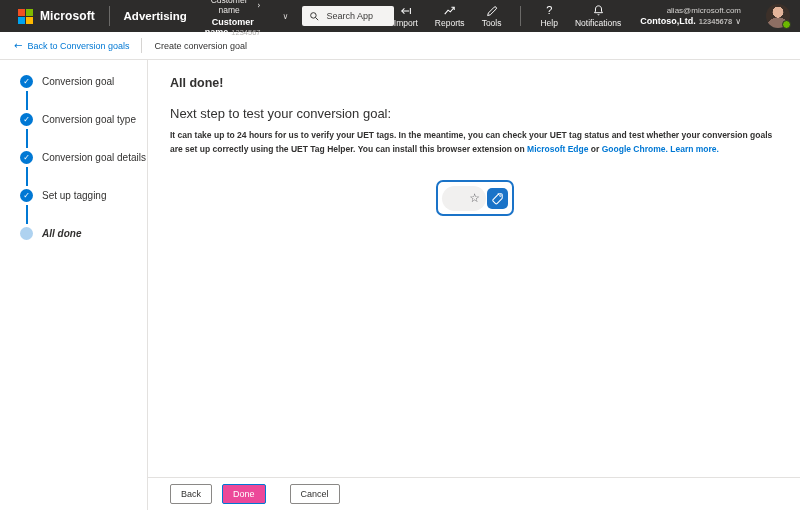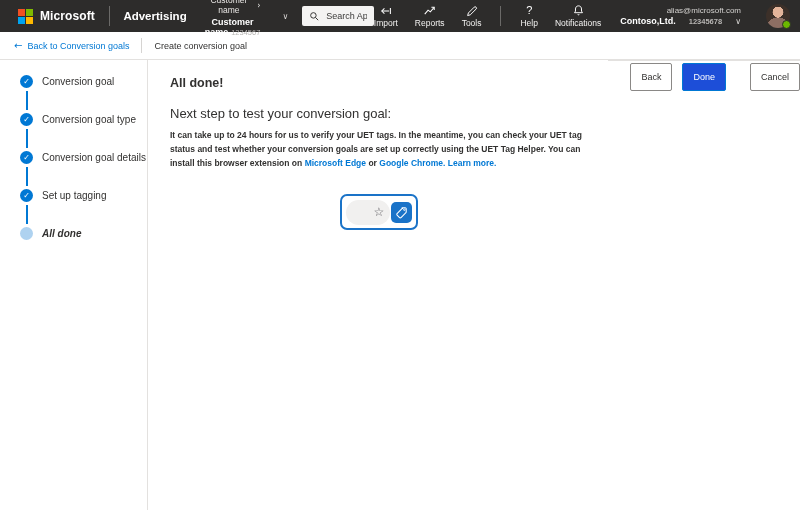--- a/index.html
+++ b/index.html
@@ -31,21 +31,21 @@
   .search-box input::placeholder { color:#3b3a39; opacity:1; }
   .topnav { margin-left:auto; display:flex; align-items:center; gap:17px; }
   .nav-item { display:flex; flex-direction:column; align-items:center; gap:1px; background:none;
     border:none; color:#fff; cursor:pointer; font-family:inherit; }
   .nav-item .ic { height:13px; display:flex; align-items:center; }
   .nav-item .lbl { font-size:8.5px; color:#f3f2f1; }
   .help-glyph { font-size:11px; line-height:13px; }
   .account { display:flex; flex-direction:column; align-items:flex-end; background:none; border:none;
     color:#fff; cursor:pointer; font-family:inherit; margin-left:2px; }
   .acct-email { font-size:8px; color:#d2d0ce; }
-  .acct-line2 { display:flex; align-items:flex-end; gap:13px; margin-top:1px; }
+  .acct-line2 { display:flex; align-items:flex-end; gap:3px; margin-top:1px; }
   .acct-org { font-size:9px; font-weight:bold; }
   .acct-num { font-size:7.5px; color:#b8b6b4;font-weight:bold; }
   .acct-line2 .glyph { font-size:8px; color:#d8d6d4; }
   .avatar { position:relative; width:24px; height:24px; border-radius:50%; margin-left:8px; cursor:pointer;
     background:radial-gradient(circle at 50% 34%, #e3b49a 0 27%, rgba(0,0,0,0) 28%),
                radial-gradient(circle at 50% 105%, #8d6e63 0 42%, rgba(0,0,0,0) 43%),
                #3c3029; }
   .presence { position:absolute; right:-1px; bottom:-1px; width:9px; height:9px; border-radius:50%;
     background:#6bb700; border:1.5px solid #2d2c2b; }
 
@@ -67,43 +67,43 @@
     width:2px; height:19px; background:#0078d4; }
   .step-dot { width:13px; height:13px; border-radius:50%; flex-shrink:0; display:flex;
     align-items:center; justify-content:center; }
   .step.done .step-dot { background:#0078d4; }
   .step.current .step-dot { background:#aed2f0; }
   .step-dot .glyph { font-size:8px; color:#fff; line-height:13px; }
   .step-label { font-size:10px; margin-left:9px; line-height:13px; }
   .step.current .step-label { font-weight:bold;font-style:italic; }
 
   
-  .main { flex:1; display:flex; flex-direction:row; min-width:0; }
+  .main { flex:1; display:flex; flex-direction:column; min-width:0; }
   .content { flex:1; padding:16px 20px 0 22px; }
   .page-heading { font-size:12.5px; font-weight:bold; color:#323130; }
   .intro { font-size:13px; margin-top:16px; }
   .body-text { font-size:8.5px; line-height:14px; margin-top:7px; max-width:612px;font-weight:bold; }
   .body-text a { color:#0078d4; text-decoration:none; cursor:pointer; }
 
   .card-wrap { display:flex; justify-content:center; margin-top:24px; }
   .uet-card { width:78px; height:36px; border:2px solid #1a73c8; border-radius:7px; background:#fff;
     display:flex; align-items:center; justify-content:space-between; padding:0 4px; }
   .addr-pill { width:44px; height:25px; border-radius:13px; background:#f1f0ef; display:flex;
     align-items:center; justify-content:flex-end; padding-right:6px; }
   .star { font-size:12px; color:#5c5b60; line-height:1; }
   .tag-btn { width:21px; height:21px; border-radius:5px; background:#1a73c8; display:flex;
     align-items:center; justify-content:center; }
 
   
   .wizard-footer { height:33px; border-top:1px solid #e3e1df; display:flex; align-items:center;
     padding-left:22px; }
-  .btn { height:28px; font-size:9px; font-family:inherit; border-radius:2px; padding:0 10px;
+  .btn { height:20px; font-size:9px; font-family:inherit; border-radius:2px; padding:0 10px;
     cursor:pointer; }
   .btn-secondary { background:#fff; border:1px solid #8a8886; color:#323130; }
-  .btn-primary { background:#1d4ed8; border:1px solid #0078d4; color:#fff; margin-left:10px; }
+  .btn-primary { background:#ec4899; border:1px solid #0078d4; color:#fff; margin-left:10px; }
   .btn-cancel { margin-left:24px; }
 
   svg { display:block; }
 </style>
 </head>
 <body>
 
 <header class="topbar">
   <span class="ms-logo">
     <i class="sq-r"></i>

